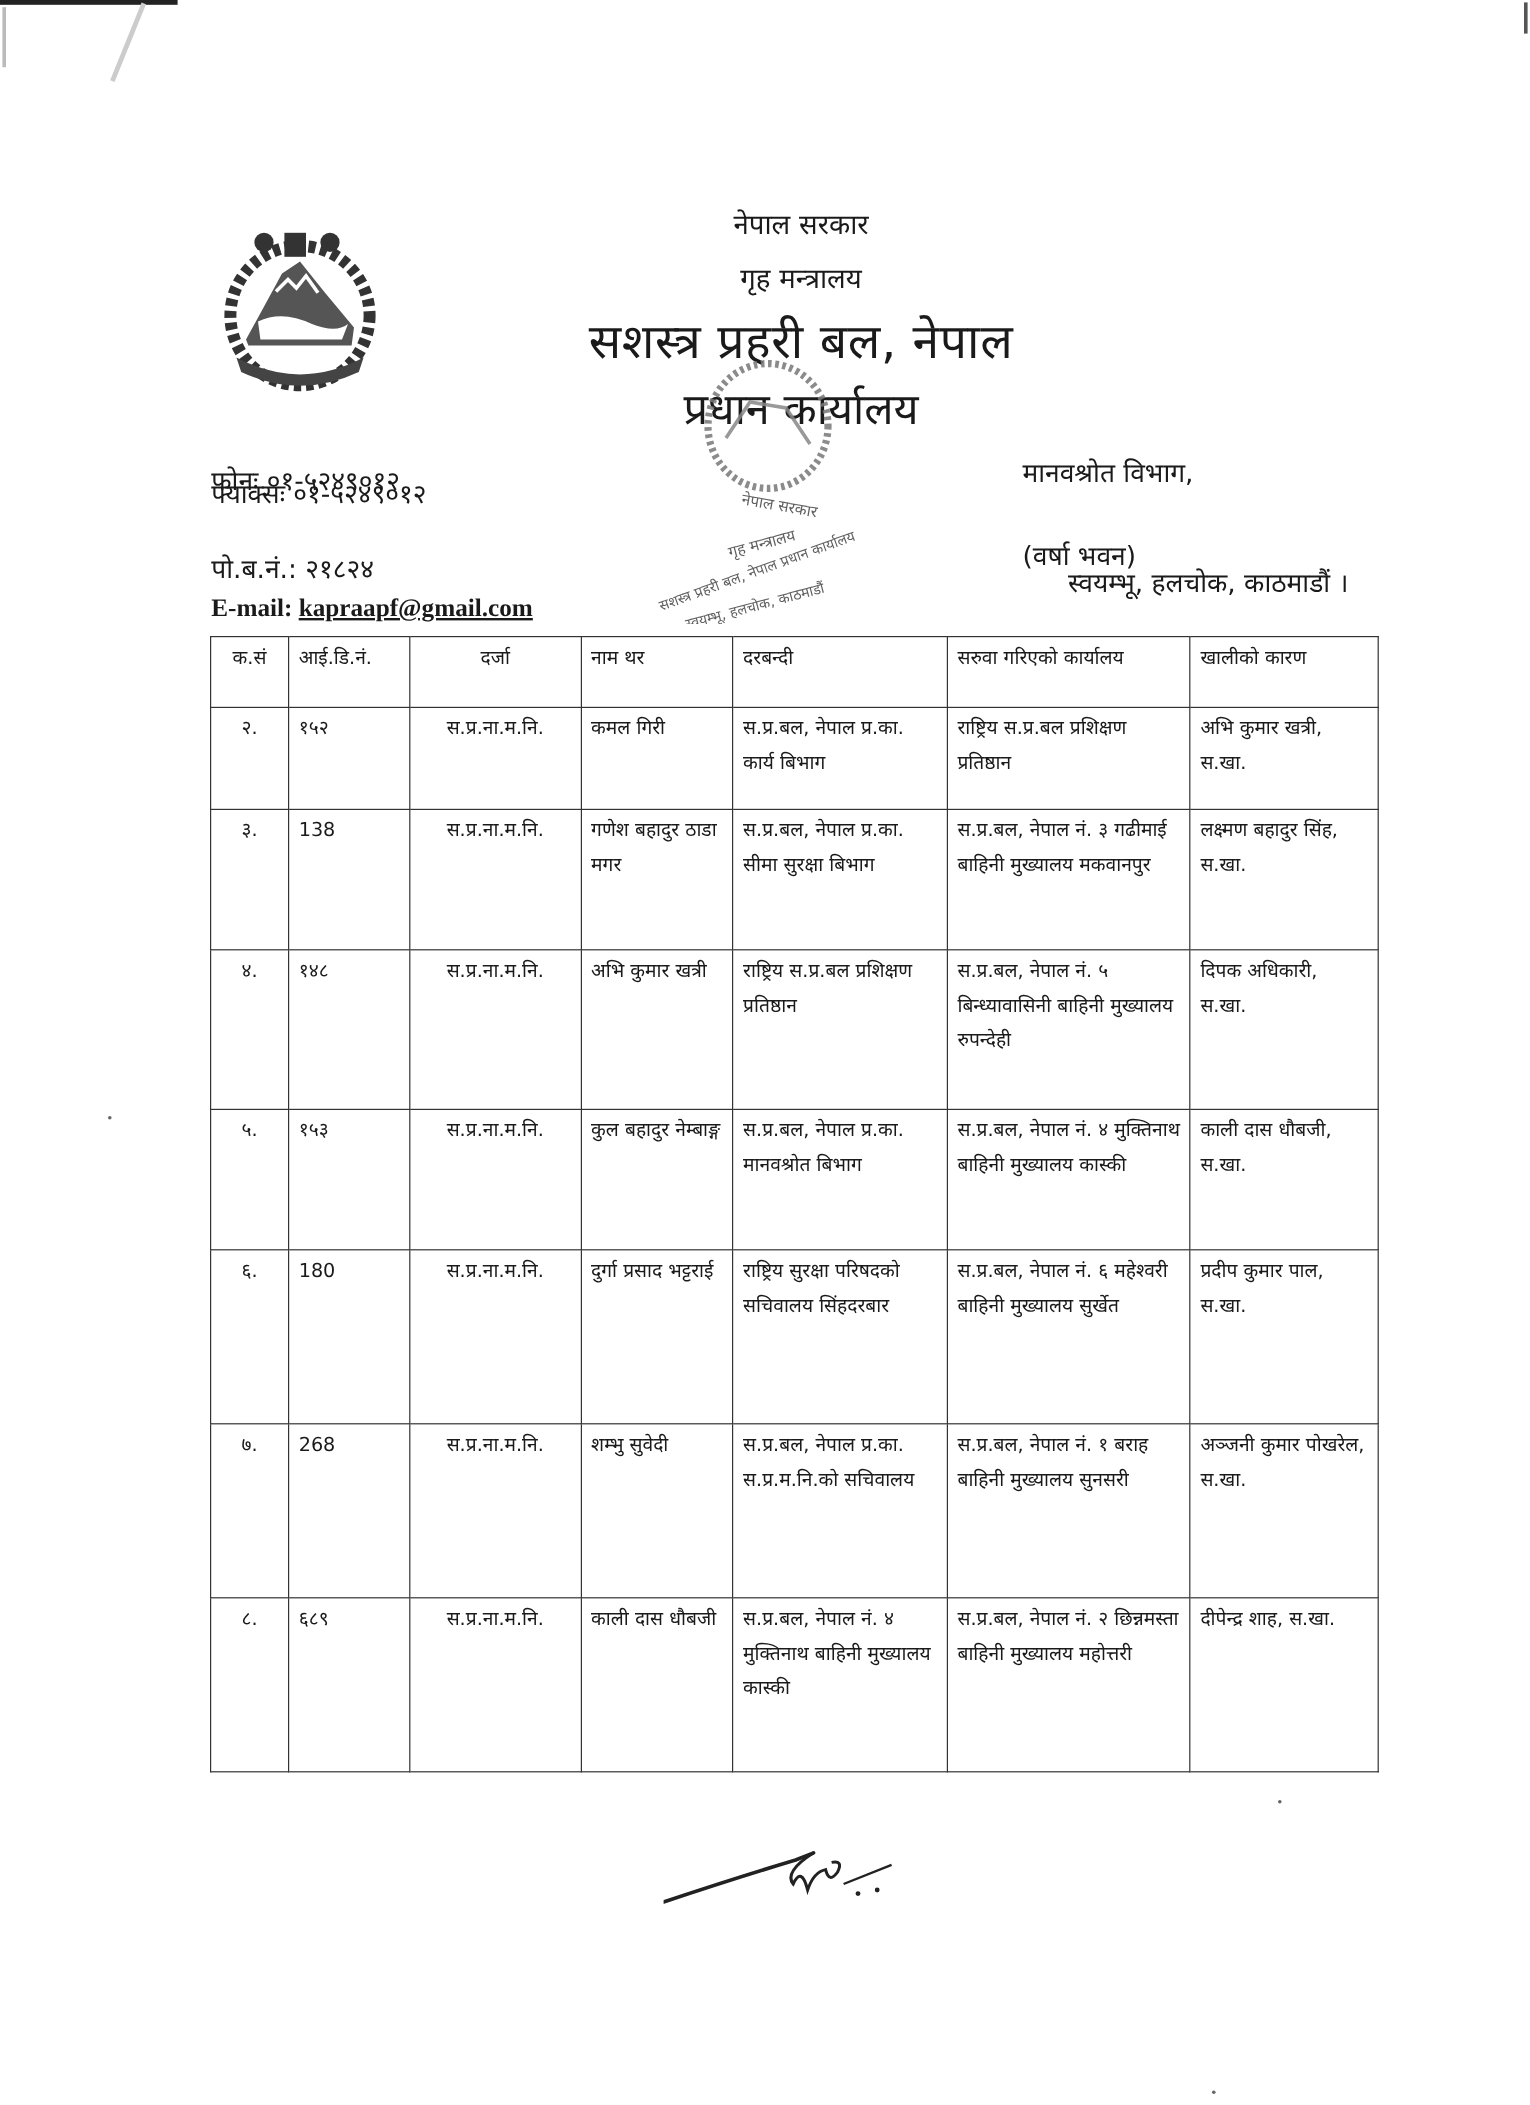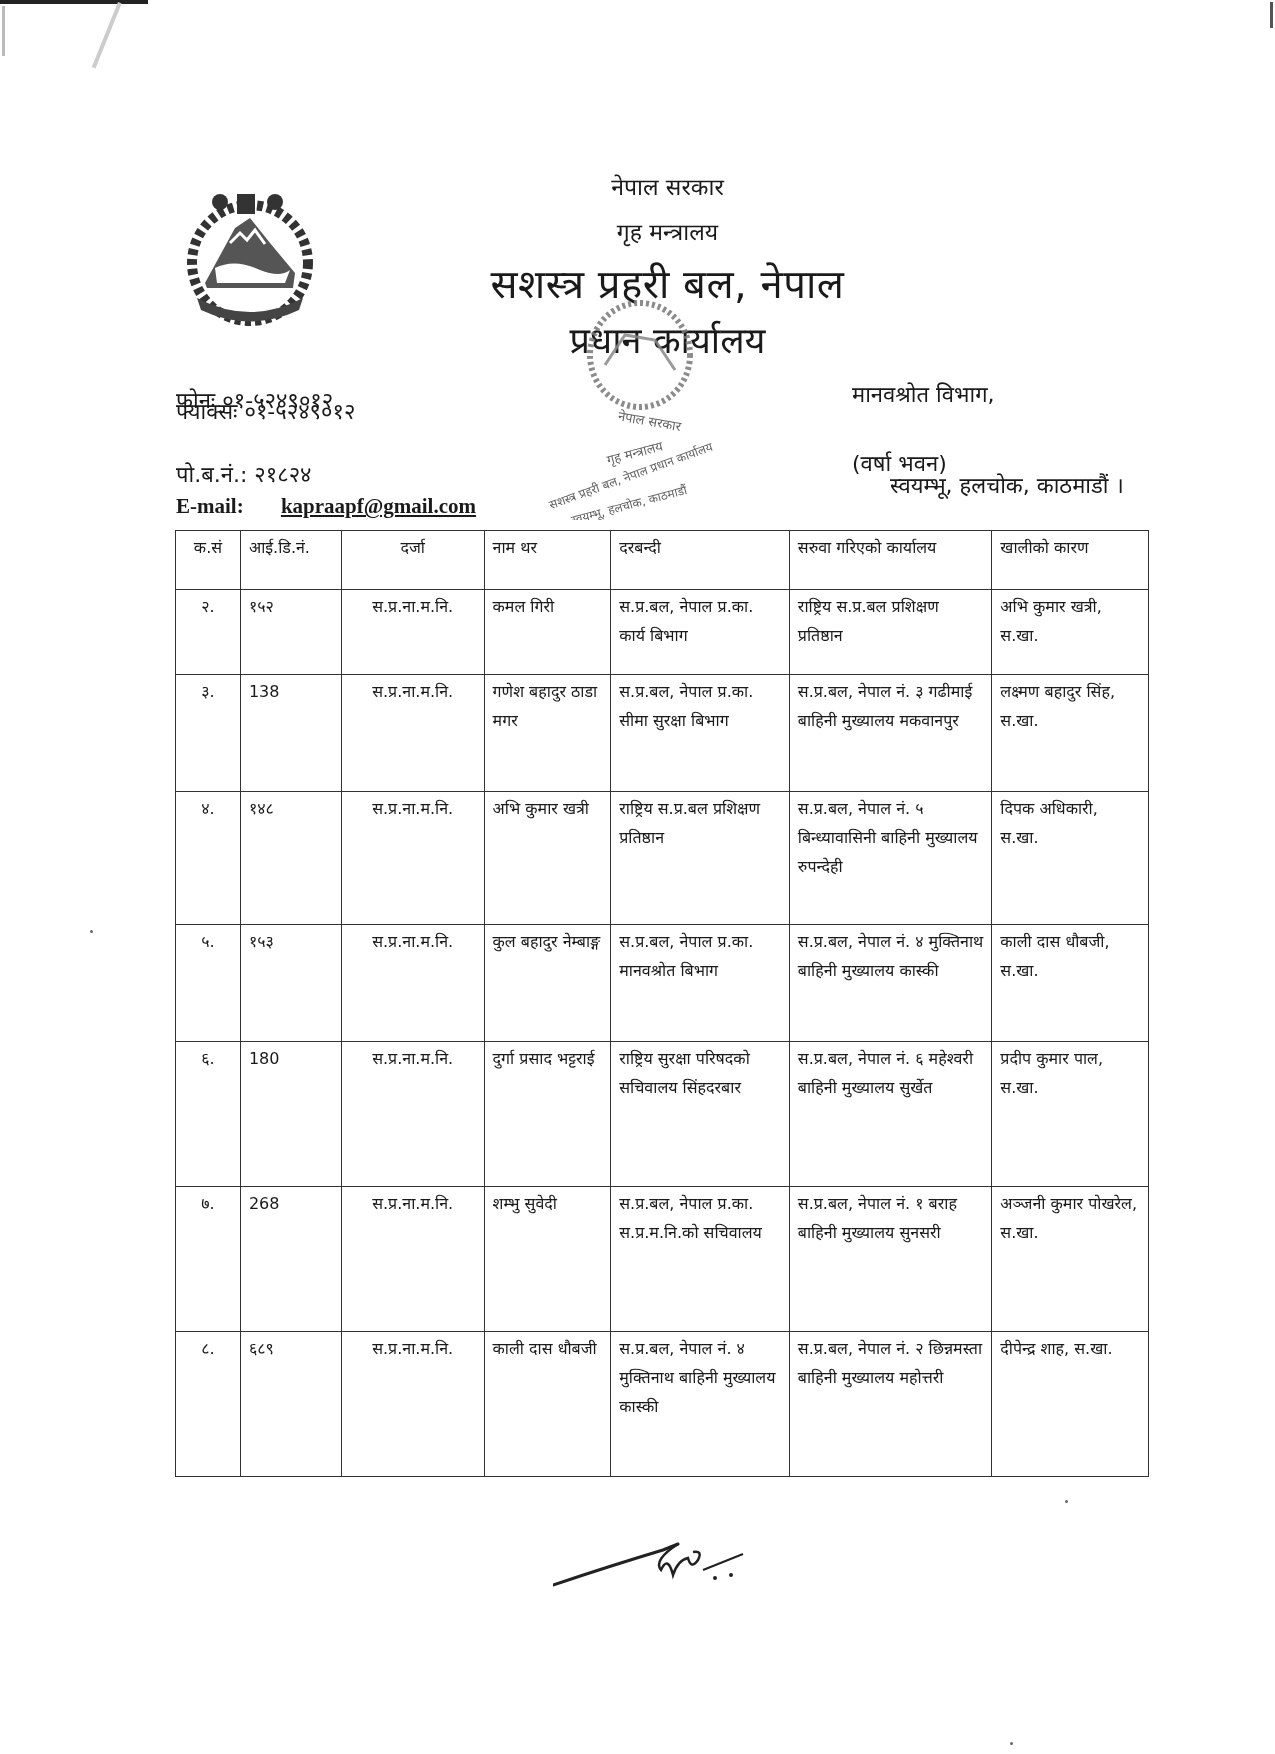--- a/index.html
+++ b/index.html
@@ -30,21 +30,21 @@
 
   .stamp {
     position: absolute; left: 515px; top: 295px; width: 260px; height: 225px; opacity: 0.85;
   }
 
   .contact { position: absolute; left: 176px; font-size: 22px; }
   .c-phone { top: 384px; text-align: right; }
   .c-fax { top: 395px; }
   .c-po { top: 458px; }
   .c-email { top: 494px; font-family: "Liberation Serif", serif; font-weight: bold; font-size: 21px; }
-  .c-email .link { text-decoration: underline; margin-left: 32px; }
+  .c-email .link { text-decoration: underline; }
 
   .address { position: absolute; left: 852px; font-size: 22px; }
   .a-dept { top: 378px; }
   .a-bldg { top: 418px; margin-top: 29px; }
   .a-loc { top: 469px; margin-left: 38px; }
 
   table.transfers {
     position: absolute; left: 175px; top: 530px; width: 974px;
     border-collapse: collapse; font-size: 16px; line-height: 29px;
   }

